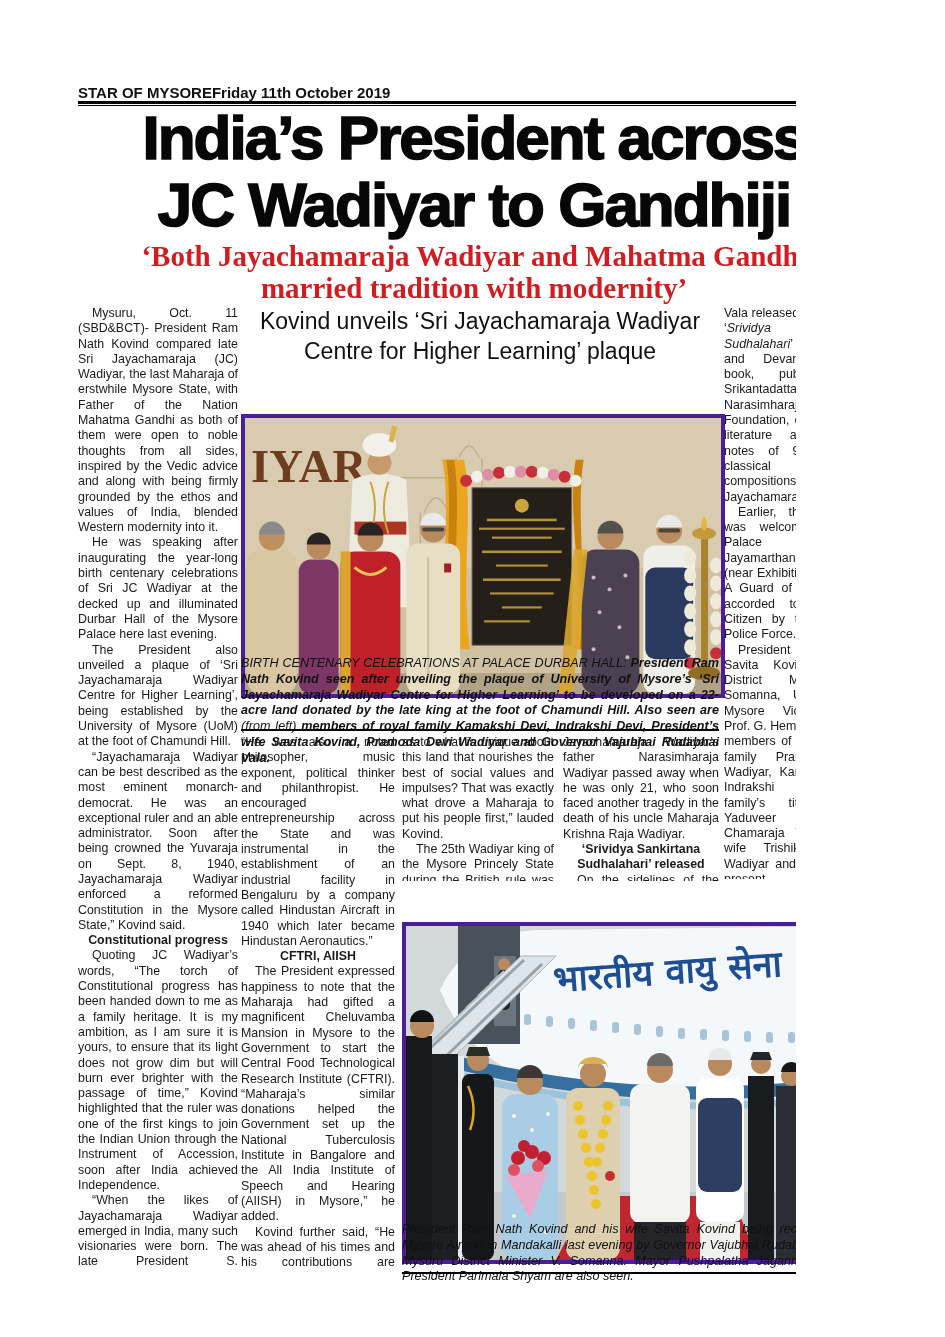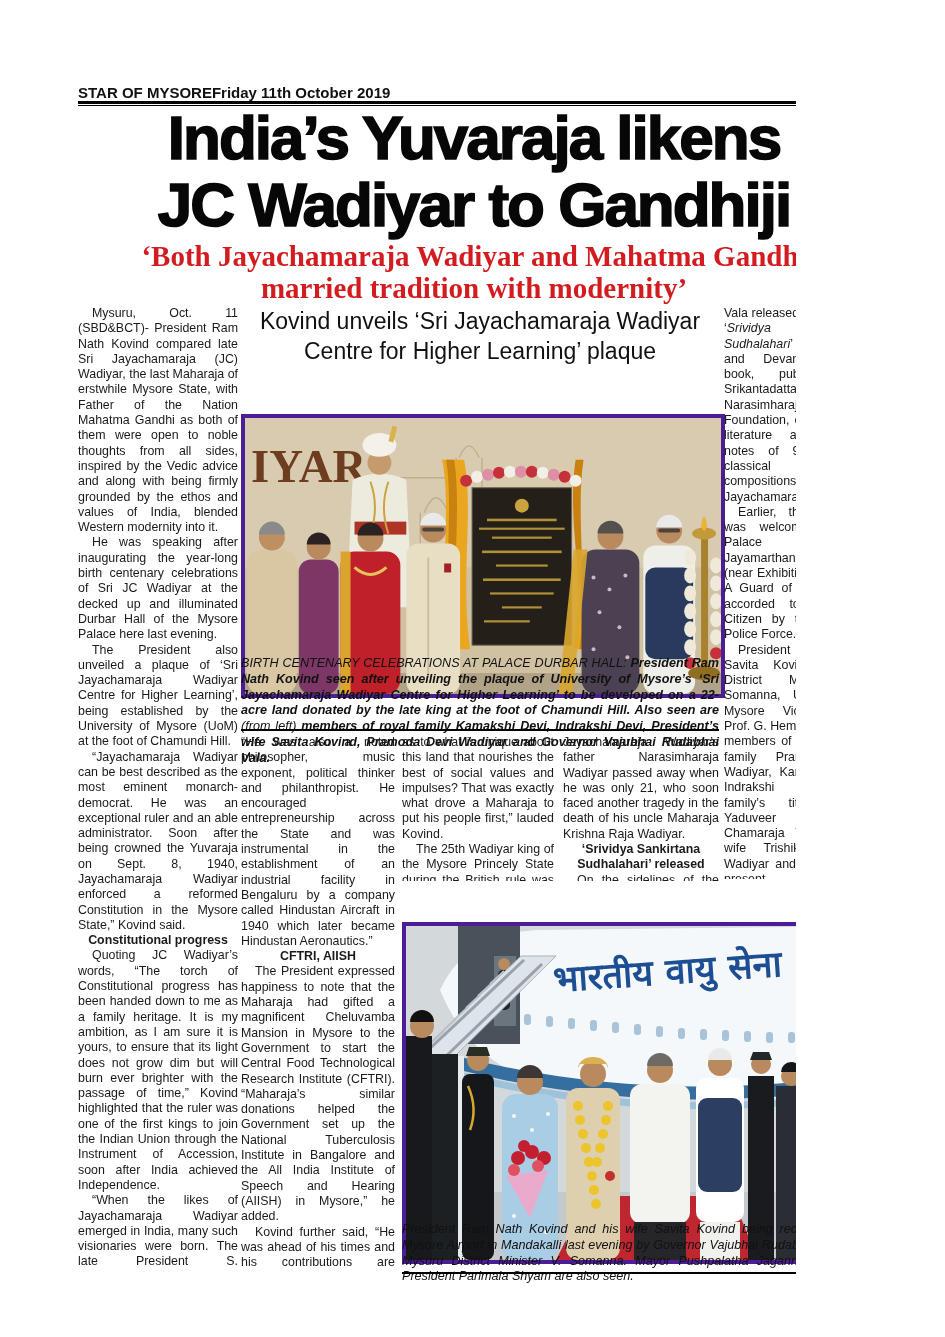--- a/index.html
+++ b/index.html
@@ -53,21 +53,21 @@
 <div id="page">
 
   <div id="masthead-row">
     <span>STAR OF MYSORE</span>
     <span class="date">Friday 11th October 2019</span>
     <span class="pageno">Page-6</span>
   </div>
   <div id="header-rule"></div>
 
   <div id="headline">
-    <div>India’s Yuvaraja likens</div>
+    <div>India’s President across</div>
     <div>JC Wadiyar to Gandhiji</div>
   </div>
   <div id="subhead">‘Both Jayachamaraja Wadiyar and Mahatma Gandhi married tradition with modernity’</div>
 
   <div class="col" id="col-left">
     <p class="ind">Mysuru, Oct. 11 (SBD&amp;BCT)- President Ram Nath Kovind compared late Sri Jayachamaraja (JC) Wadiyar, the last Maharaja of erstwhile Mysore State, with Father of the Nation Mahatma Gandhi as both of them were open to noble thoughts from all sides, inspired by the Vedic advice and along with being firmly grounded by the ethos and values of India, blended Western modernity into it.</p>
     <p class="ind">He was speaking after inaugurating the year-long birth centenary celebrations of Sri JC Wadiyar at the decked up and illuminated Durbar Hall of the Mysore Palace here last evening.</p>
     <p class="ind">The President also unveiled a plaque of ‘Sri Jayachamaraja Wadiyar Centre for Higher Learning’, being established by the University of Mysore (UoM) at the foot of Chamundi Hill.</p>
     <p class="ind">“Jayachamaraja Wadiyar can be best described as the most eminent monarch-democrat. He was an exceptional ruler and an able administrator. Soon after being crowned the Yuvaraja on Sept. 8, 1940, Jayachamaraja Wadiyar enforced a reformed Constitution in the Mysore State,” Kovind said.</p>
     <p class="subhd">Constitutional progress</p>

